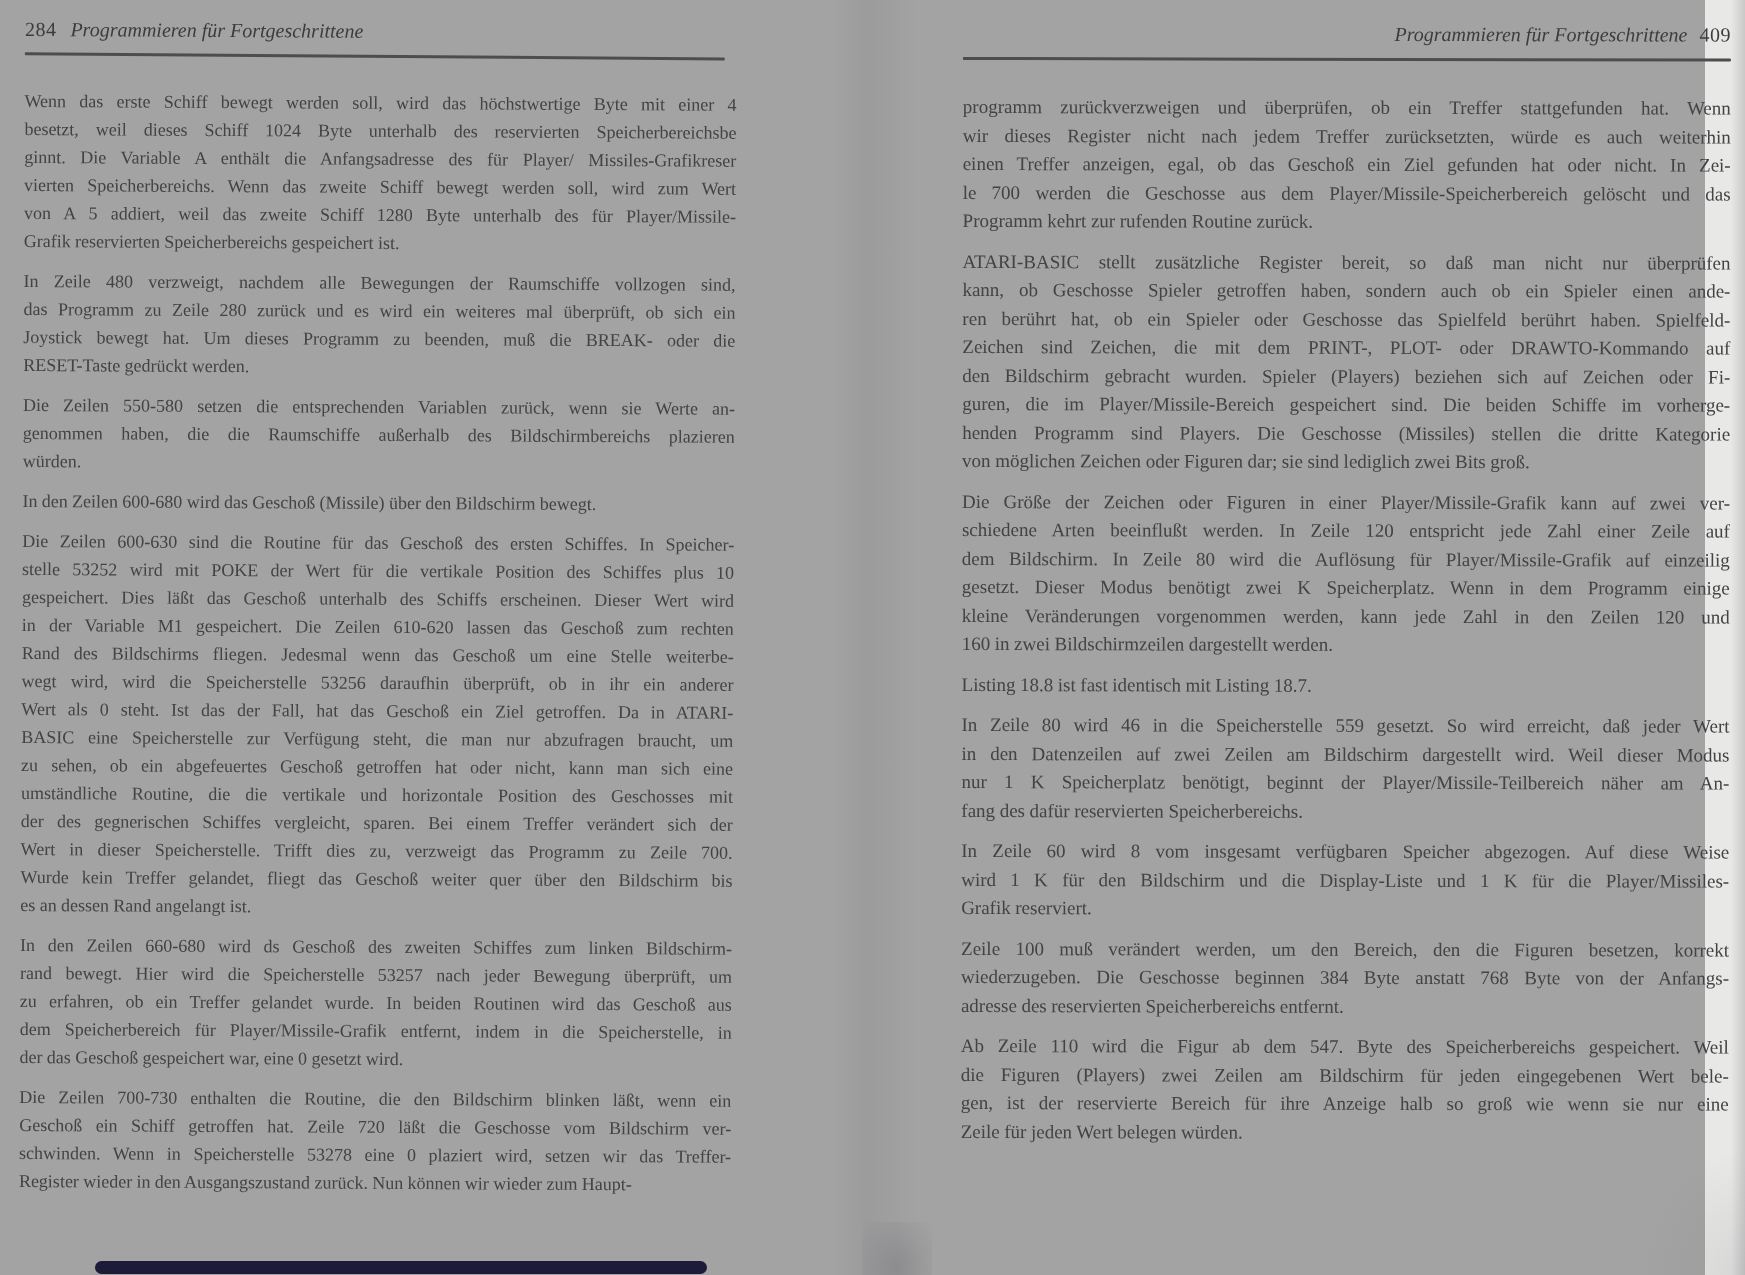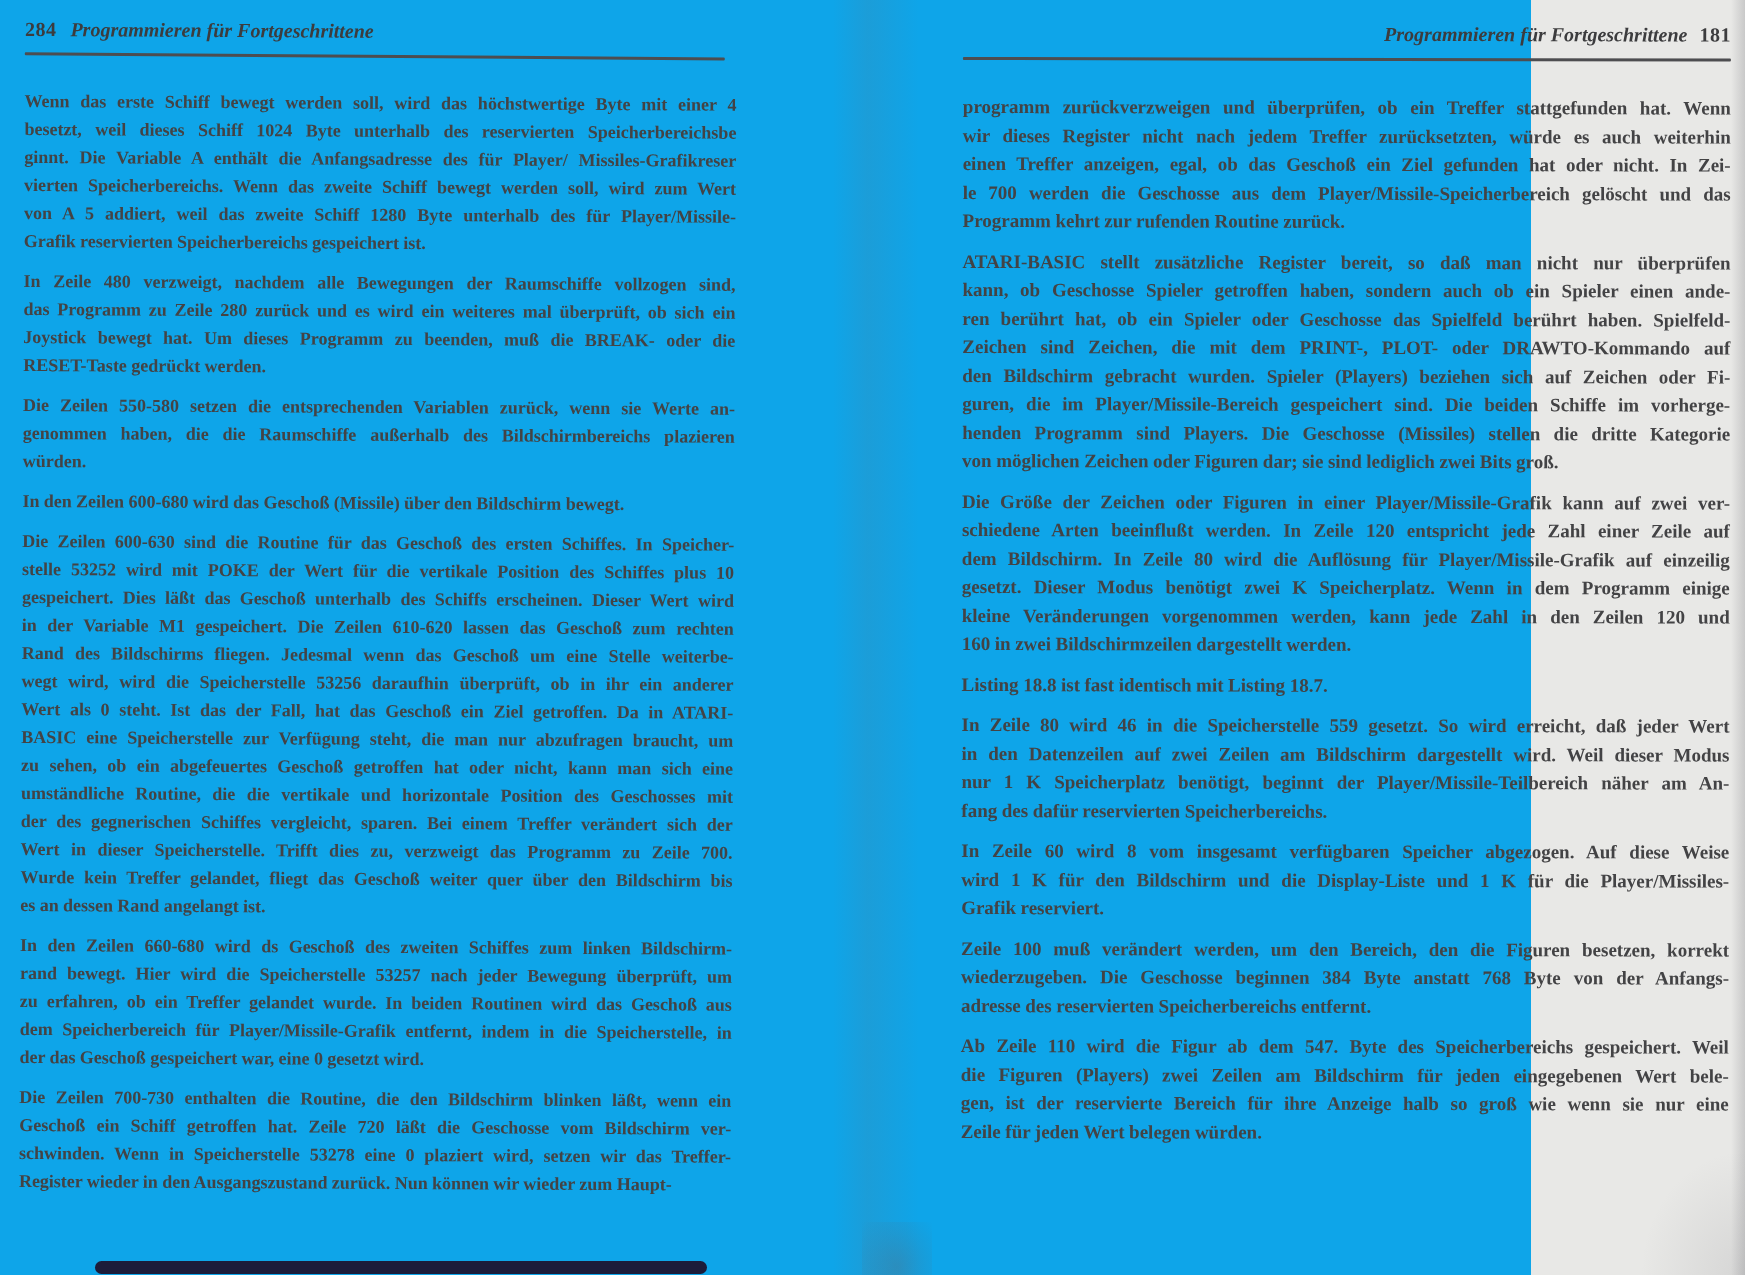--- a/index.html
+++ b/index.html
@@ -1,22 +1,21 @@
 <!DOCTYPE html>
 <html><head>
 <meta charset="utf-8">
 <style>
   html,body{margin:0;padding:0;}
   body{width:1745px;height:1275px;overflow:hidden;background:#e8e8e6;}
   .scan{
-    position:relative;width:1531px;height:1275px;
-    background:#0ea5e9;
+    position:relative;width:1705px;height:1275px;
+    background:#a3a3a3;
     font-family:"Liberation Serif","DejaVu Serif",serif;
     color:#434345;
-    font-weight:bold;
   }
   .page{position:absolute;transform-origin:top left;}
   .page-left{left:25px;top:18px;width:712px;transform:rotate(0.3deg);}
   .page-right{left:963px;top:22px;width:768px;transform:rotate(0.12deg);}
   .header{font-size:20px;color:#3c3c3e;white-space:nowrap;}
   .header .pagenum{font-style:normal;letter-spacing:0.5px;}
   .header .runtitle{font-style:italic;margin:0 0 0 14px;}
   .page-right .header{text-align:right;}
   .page-right .header .runtitle{margin:0 12px 0 0;}
   .rule{height:3px;background:#4d4d50;margin-top:12px;border-radius:1px;}
@@ -110,21 +109,21 @@
           <span class="line">Die Zeilen 700-730 enthalten die Routine, die den Bildschirm blinken läßt, wenn ein</span>
           <span class="line">Geschoß ein Schiff getroffen hat. Zeile 720 läßt die Geschosse vom Bildschirm ver-</span>
           <span class="line">schwinden. Wenn in Speicherstelle 53278 eine 0 plaziert wird, setzen wir das Treffer-</span>
           <span class="line last">Register wieder in den Ausgangszustand zurück. Nun können wir wieder zum Haupt-</span>
         </p>
       </div>
   </div>
 
   <div class="page page-right">
     <div class="header">
-      <span class="runtitle">Programmieren für Fortgeschrittene</span><span class="pagenum">181</span>
+      <span class="runtitle">Programmieren für Fortgeschrittene</span><span class="pagenum">409</span>
     </div>
     <div class="rule"></div>
     <div class="body">
         <p class="para">
           <span class="line">programm zurückverzweigen und überprüfen, ob ein Treffer stattgefunden hat. Wenn</span>
           <span class="line">wir dieses Register nicht nach jedem Treffer zurücksetzten, würde es auch weiterhin</span>
           <span class="line">einen Treffer anzeigen, egal, ob das Geschoß ein Ziel gefunden hat oder nicht. In Zei-</span>
           <span class="line">le 700 werden die Geschosse aus dem Player/Missile-Speicherbereich gelöscht und das</span>
           <span class="line last">Programm kehrt zur rufenden Routine zurück.</span>
         </p>

